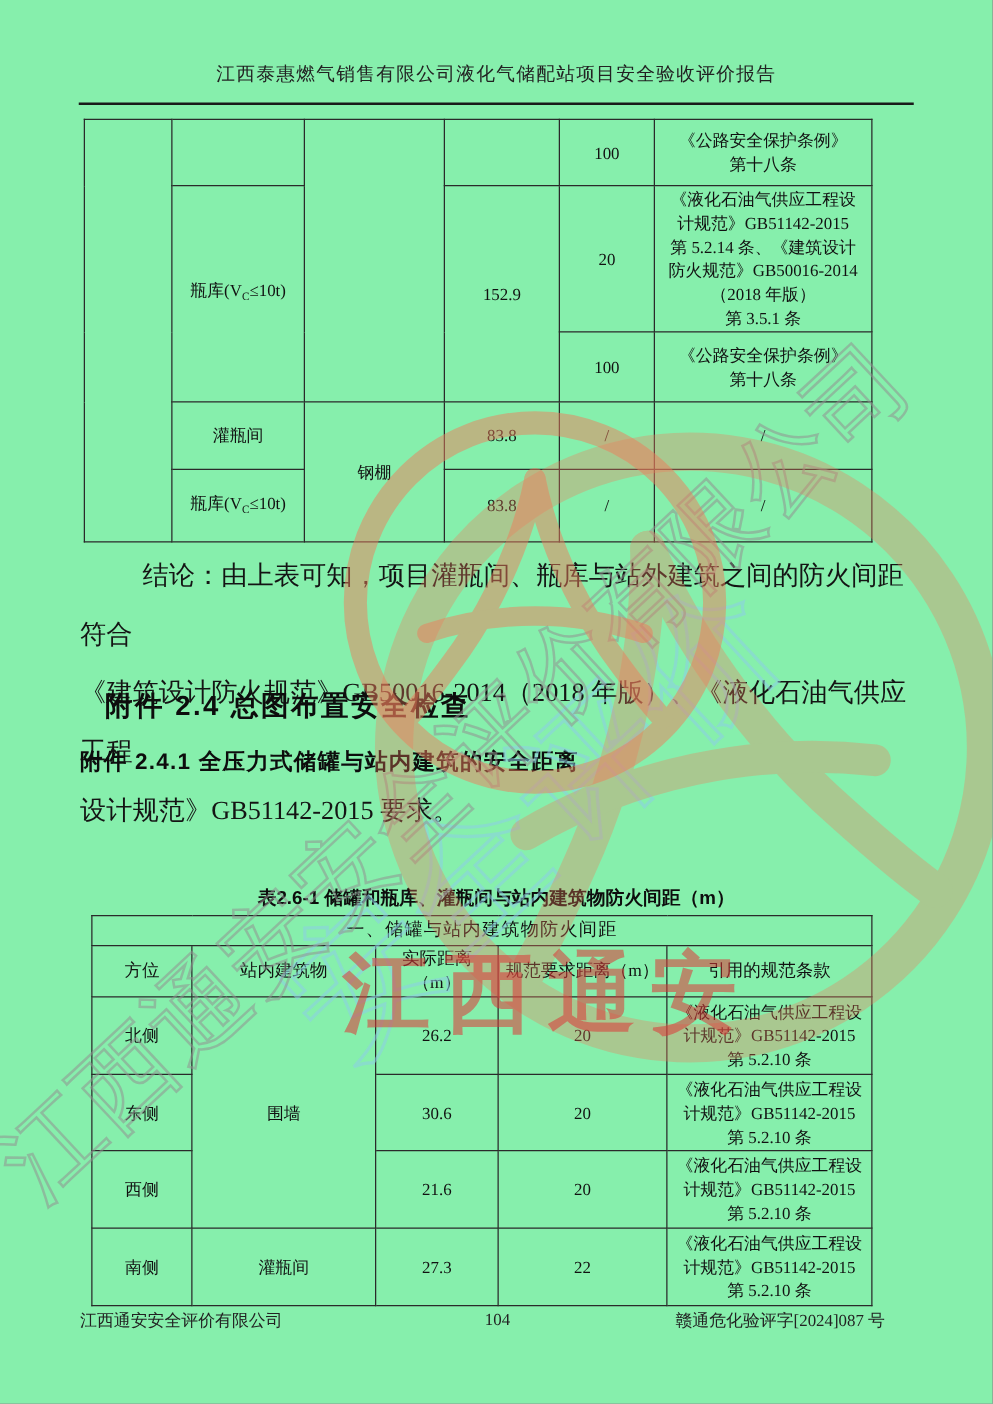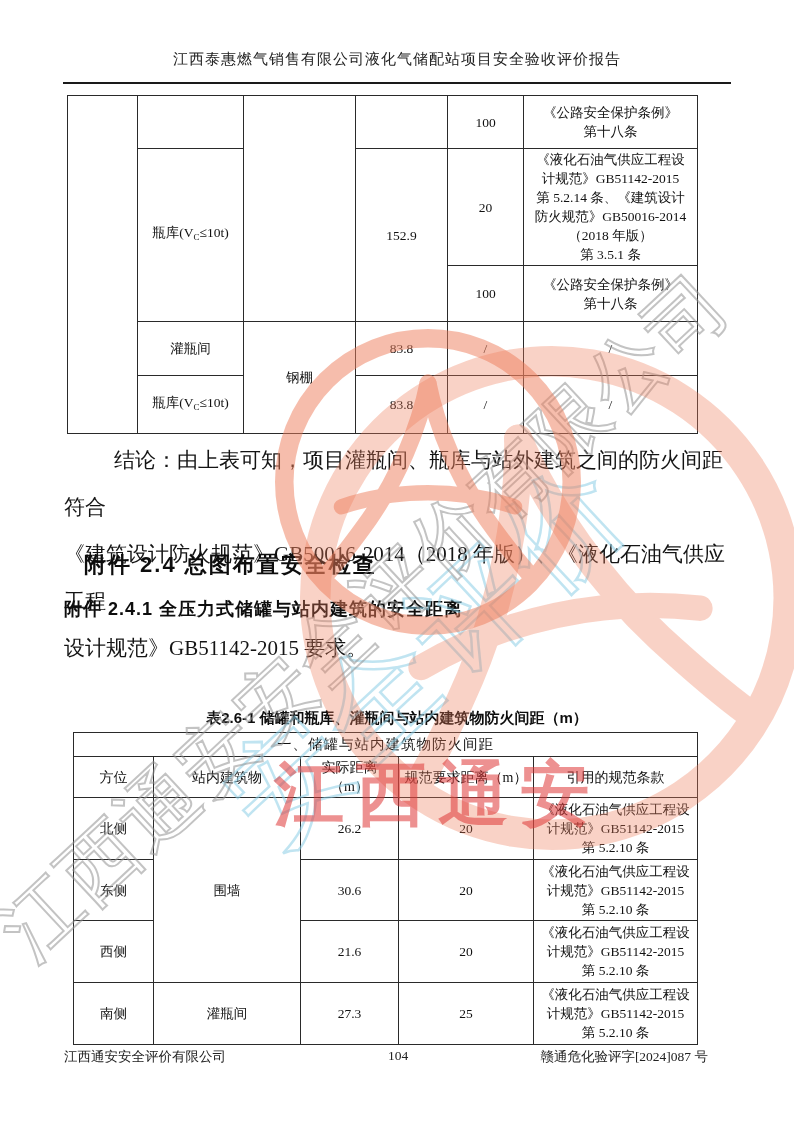--- a/index.html
+++ b/index.html
@@ -2,21 +2,21 @@
 <html><head>
 <meta charset="utf-8">
 <style>
   * { margin: 0; padding: 0; box-sizing: border-box; }
   html, body { background: #888; }
   .page {
     position: relative;
     width: 794px;
     height: 1123px;
     margin: 0 auto;
-    background: #ffffff;
+    background: #86efac;
     overflow: hidden;
     font-family: "Liberation Serif", "DejaVu Serif", serif;
     color: #1c1c1c;
   }
 
   
   .doc-header-title {
     position: absolute;
     top: 50px; left: 0; right: 0;
     text-align: center;
@@ -234,21 +234,21 @@
       <td>21.6</td>
       <td>20</td>
       <td class="prewrap">《液化石油气供应工程设
 计规范》GB51142-2015
 第 5.2.10 条</td>
     </tr>
     <tr style="height:62px;">
       <td>南侧</td>
       <td>灌瓶间</td>
       <td>27.3</td>
-      <td>25</td>
+      <td>22</td>
       <td class="prewrap">《液化石油气供应工程设
 计规范》GB51142-2015
 第 5.2.10 条</td>
     </tr>
   </tbody>
     </table>
 
   <div class="footer">
     <span class="f-left">江西通安安全评价有限公司</span>
     <span class="f-mid">104</span>

